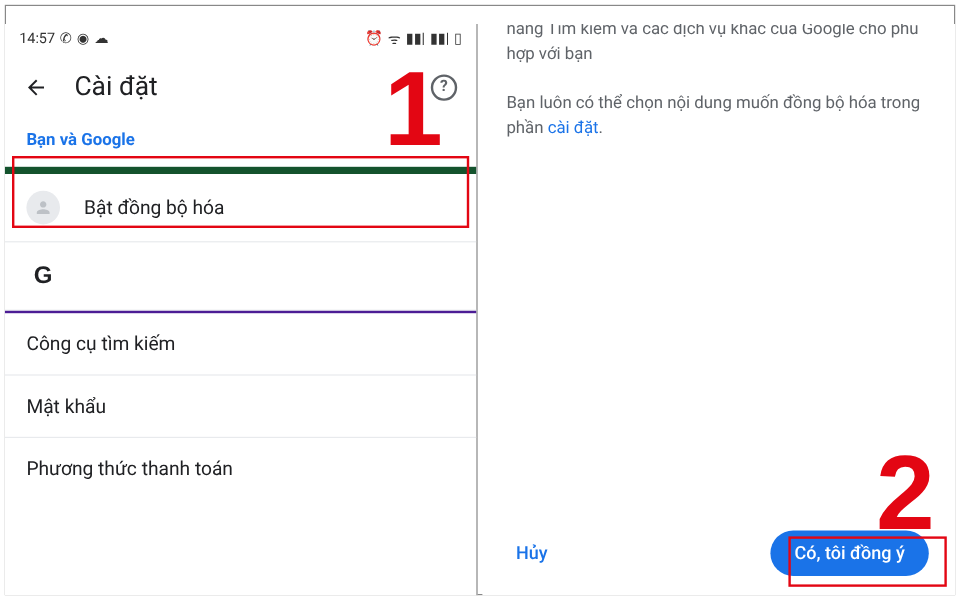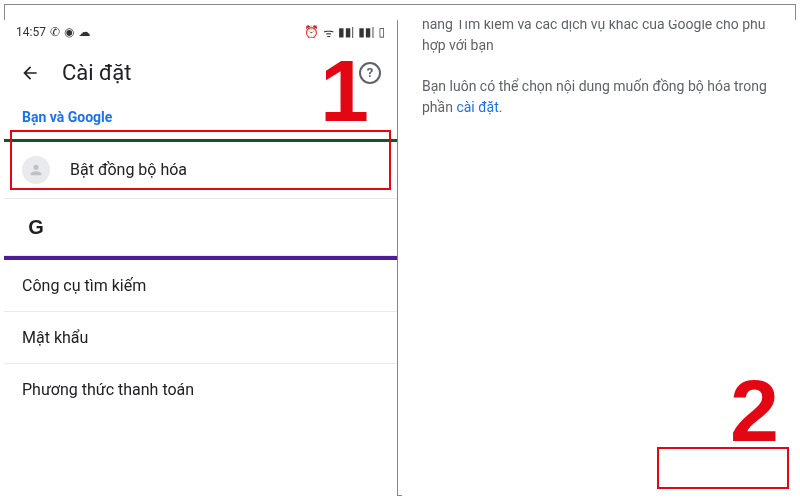--- a/index.html
+++ b/index.html
@@ -75,56 +75,60 @@
         </svg>
     </div>
     <div class="title">Cài đặt</div>
     <div class="help">
         <span>?</span>
       </div>
   </div>
 
   <div class="section-label">Bạn và Google</div>
 
-  <div class="row" style="border-top:3px solid #14532d;">
+  <div class="row" style="border-top:6px solid #14532d;">
     <div class="icon">
       <div class="avatar-ph">
         <svg viewBox="0 0 24 24">
             <path d="M12 12c2.2 0 4-1.8 4-4s-1.8-4-4-4-4 1.8-4 4 1.8 4 4 4zm0 2c-2.7 0-8 1.3-8 4v2h16v-2c0-2.7-5.3-4-8-4z" fill="#bdc1c6"></path>
           </svg>
       </div>
     </div>
     <div class="txt">
       <div class="t1">Bật đồng bộ hóa</div>
     </div>
   </div>
 
   <div class="row">
     <div class="icon">
         <span class="g-logo">G</span>
       </div>
   </div>
 
 
-  <div class="simple-row" style="border-top:4px solid #4c1d95;">
+  <div class="simple-row" style="border-top:2px solid #4c1d95;">
     <div class="t1">Công cụ tìm kiếm</div>
   </div>
 
   <div class="simple-row">
     <div class="t1">Mật khẩu</div>
   </div>
 
   <div class="simple-row" style="border-bottom:none;">
     <div class="t1">Phương thức thanh toán</div>
   </div>
 </div>
 
 <div class="screen right">
   <div class="right-content">
     <p class="cut">năng Tìm kiếm và các dịch vụ khác của Google cho phù hợp với bạn</p>
     <p class="p2"><span>Bạn luôn có thể chọn nội dung muốn đồng bộ hóa trong phần </span><span class="link">cài đặt</span>.</p>
   </div>
+  <div class="btn-bar">
+    <div class="btn-cancel">Hủy</div>
+    <div class="btn-agree">Có, tôi đồng ý</div>
+  </div>
 </div>
 
 <div class="highlight-box" style="left:10px; top:130px; width:381px; height:60px;"></div>
 <div class="step-num" style="left:320px; top:40px; font-size:88px;">1</div>
 <div class="highlight-box" style="left:657px; top:447px; width:132px; height:42px;"></div>
 <div class="step-num" style="left:730px; top:360px; font-size:88px;">2</div>
 
 </body></html>

